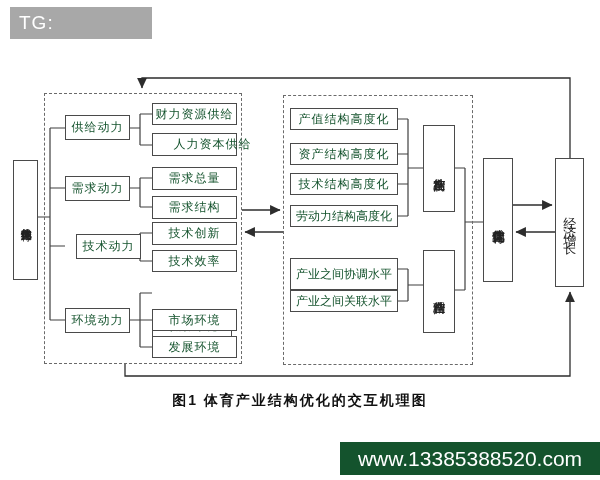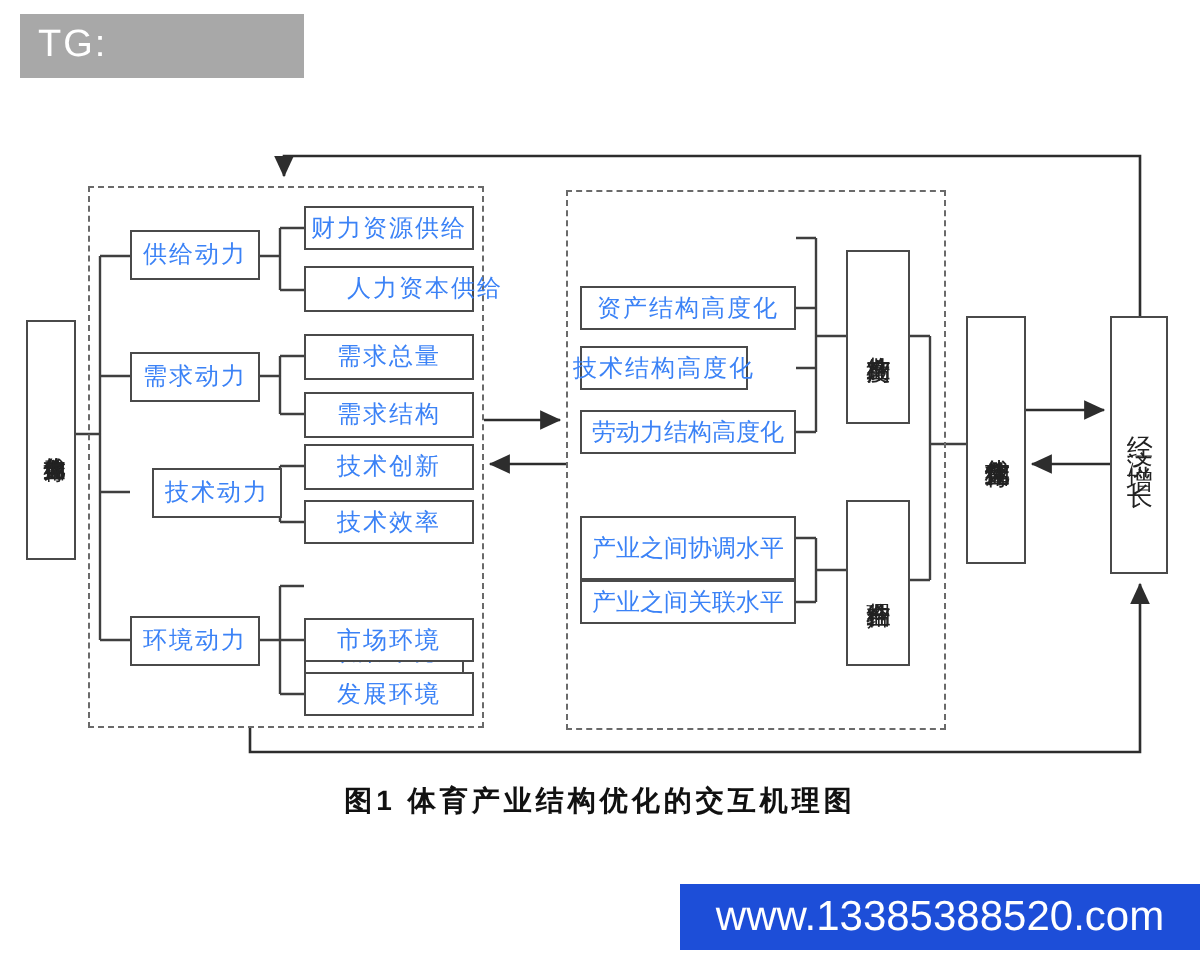--- a/index.html
+++ b/index.html
@@ -8,30 +8,30 @@
     font-family:"Liberation Sans","DejaVu Sans",sans-serif;overflow:hidden;
     color:#1d1d1d;
   }
   .banner-top{
     position:absolute;left:10px;top:7px;width:142px;height:32px;
     background:#a8a8a8;color:#ffffff;font-size:19px;line-height:32px;
     padding-left:9px;box-sizing:border-box;letter-spacing:1px;
   }
   .banner-bottom{
     position:absolute;left:340px;top:442px;width:260px;height:33px;
-    background:#1d4ed8;color:#ffffff;font-size:21px;line-height:33px;
+    background:#14532d;color:#ffffff;font-size:21px;line-height:33px;
     text-align:center;box-sizing:border-box;
   }
   .figure{position:absolute;left:0;top:0;width:600px;height:440px;}
   svg.wires{position:absolute;left:0;top:0;pointer-events:none;}
   .dashed{position:absolute;border:1.4px dashed #6a6a6a;box-sizing:border-box;}
   .box{
     position:absolute;background:#fff;border:1.3px solid #4a4a4a;box-sizing:border-box;
     display:flex;align-items:center;justify-content:center;
-    font-size:12px;color:#3b82f6;white-space:nowrap;letter-spacing:1px;
+    font-size:12px;color:#14532d;white-space:nowrap;letter-spacing:1px;
   }
   .vbox{
     position:absolute;background:#fff;border:1.3px solid #4a4a4a;box-sizing:border-box;
     display:flex;align-items:center;justify-content:center;
     writing-mode:vertical-rl;text-orientation:upright;
     font-size:12px;color:#222;line-height:1.05;
   }
   .caption{
     position:absolute;left:0;top:392px;width:600px;text-align:center;
     font-size:14px;font-weight:bold;color:#111;letter-spacing:2px;
@@ -90,22 +90,23 @@
     <div class="box" style="left:152px;top:103px;width:85px;height:22px;">财力资源供给</div>
     <div class="box" style="left:152px;top:133px;width:85px;height:23px;padding-left:36px;">人力资本供给</div>
     <div class="box" style="left:152px;top:167px;width:85px;height:23px;">需求总量</div>
     <div class="box" style="left:152px;top:196px;width:85px;height:23px;">需求结构</div>
     <div class="box" style="left:152px;top:250px;width:85px;height:22px;">技术效率</div>
     <div class="box" style="left:152px;top:222px;width:85px;height:23px;">技术创新</div>
     <div class="box" style="left:152px;top:282px;width:80px;height:22px;margin-top:33px;">政策环境</div>
     <div class="box" style="left:152px;top:309px;width:85px;height:22px;">市场环境</div>
     <div class="box" style="left:152px;top:336px;width:85px;height:22px;">发展环境</div>
 
+    <div class="box" style="left:290px;top:108px;width:108px;height:22px;">产值结构高度化</div>
     <div class="box" style="left:290px;top:143px;width:108px;height:22px;">资产结构高度化</div>
-    <div class="box" style="left:290px;top:173px;width:84px;height:22px;">技术结构高度化</div>
+    <div class="box" style="left:290px;top:173px;width:108px;height:22px;">技术结构高度化</div>
     <div class="box" style="left:290px;top:205px;width:108px;height:22px;letter-spacing:0;">劳动力结构高度化</div>
     <div class="vbox" style="left:423px;top:125px;width:32px;height:87px;">产业结构高度</div>
 
     <div class="box" style="left:290px;top:258px;width:108px;height:32px;letter-spacing:0;">产业之间协调水平</div>
     <div class="box" style="left:290px;top:290px;width:108px;height:22px;letter-spacing:0;">产业之间关联水平</div>
     <div class="vbox" style="left:423px;top:250px;width:32px;height:83px;">产业结构合理</div>
 
     <div class="vbox" style="left:483px;top:158px;width:30px;height:124px;font-size:12.5px;">体育产业结构优化</div>
     <div class="vbox" style="left:555px;top:158px;width:29px;height:129px;font-size:13px;letter-spacing:8px;">经济增长</div>
 

